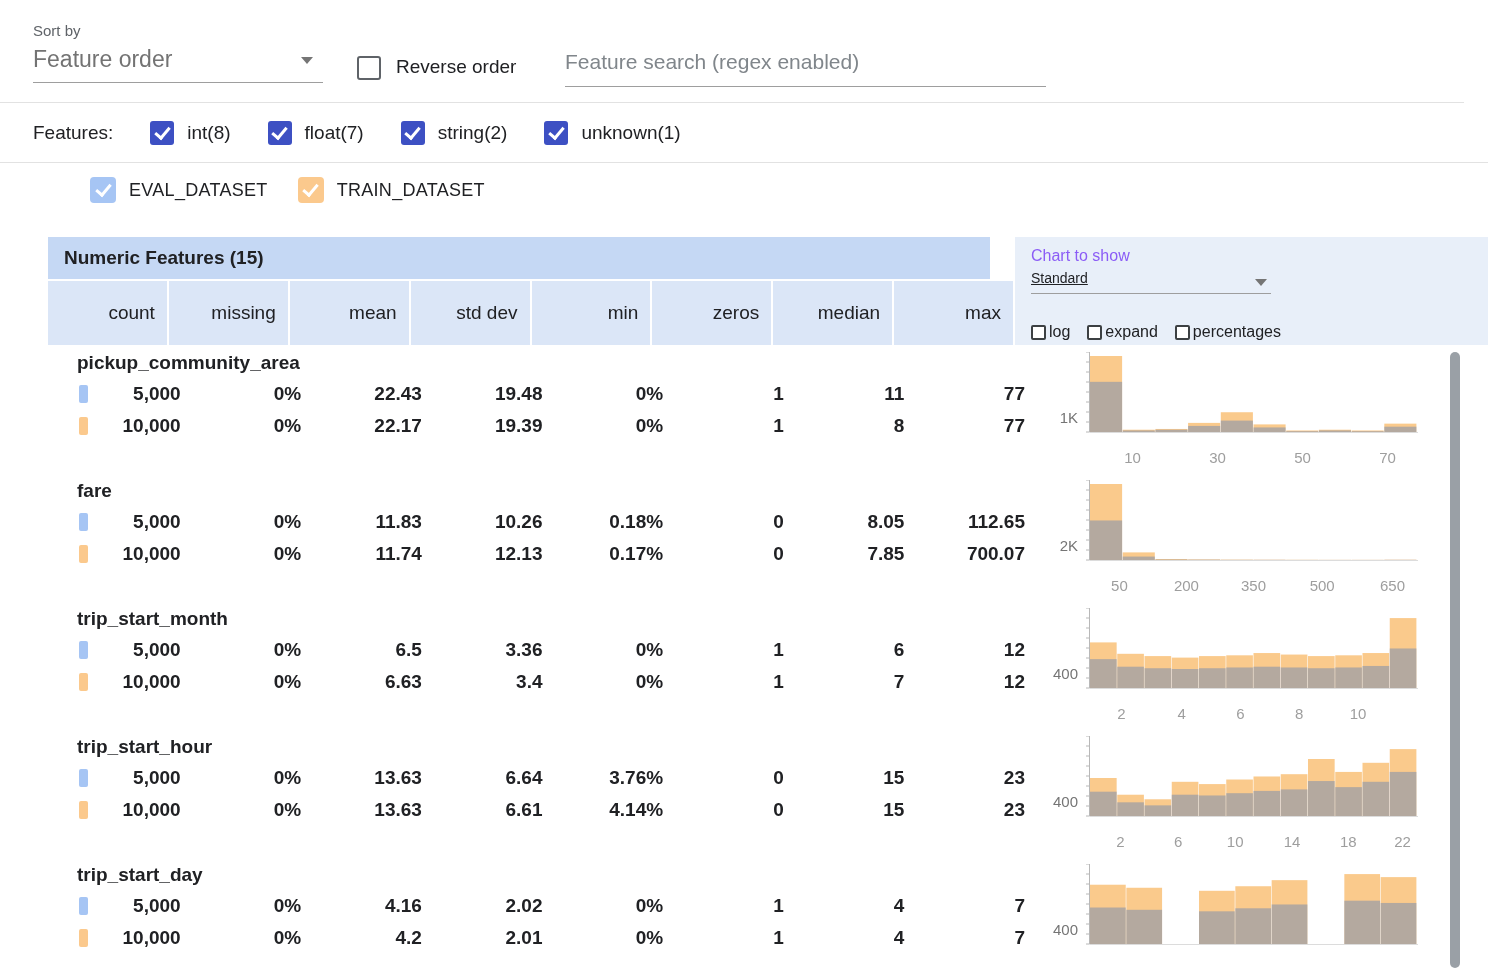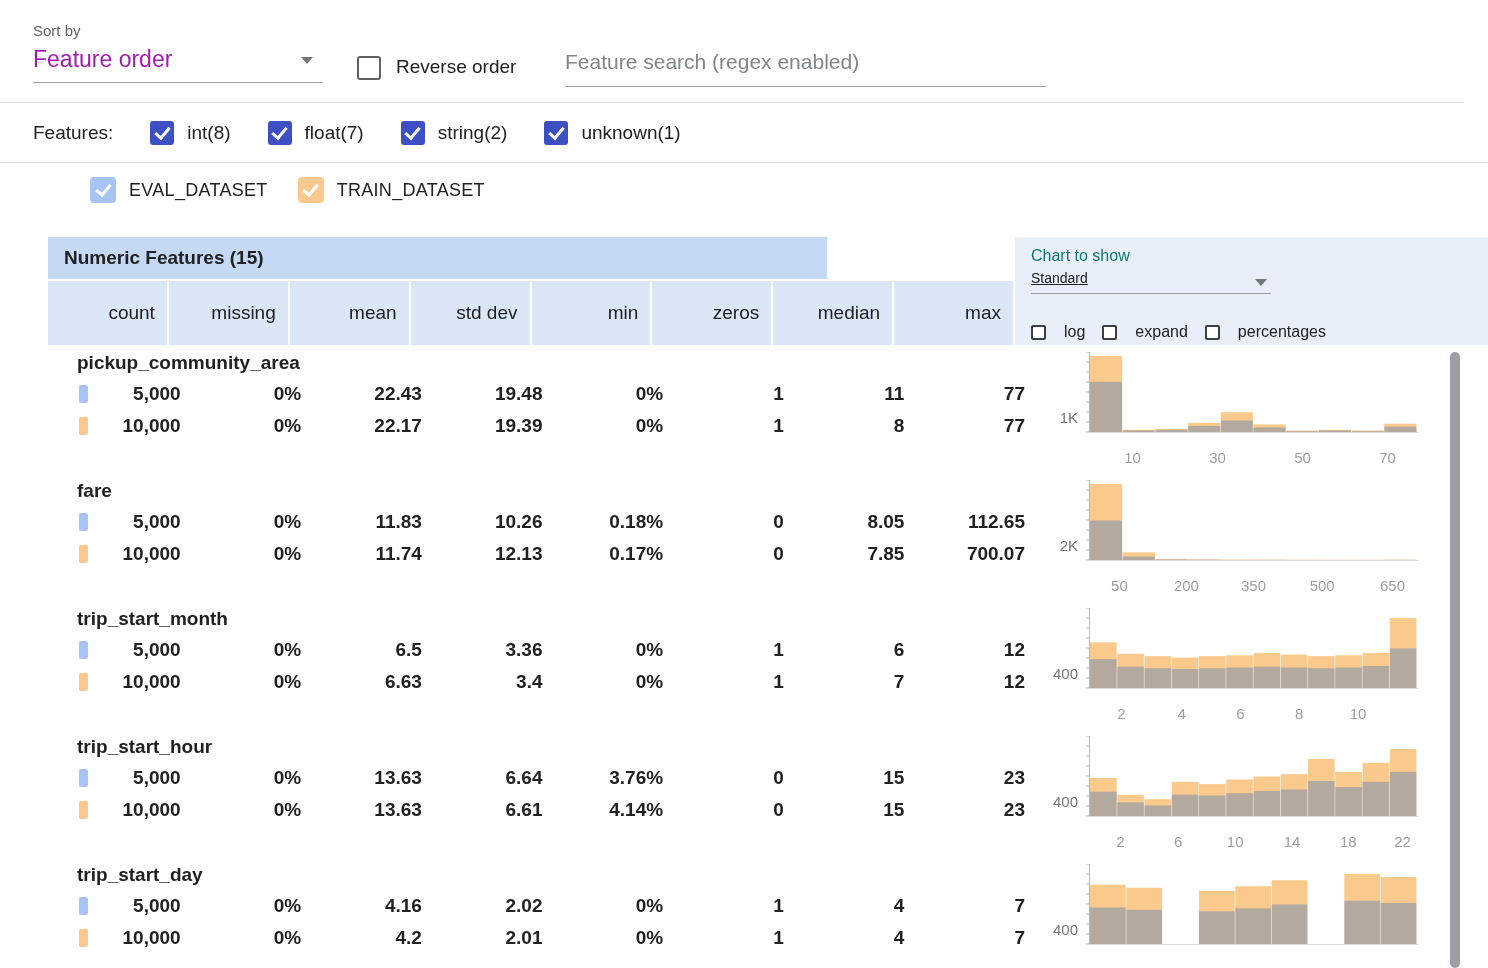--- a/index.html
+++ b/index.html
@@ -5,51 +5,51 @@
   * { box-sizing: border-box; margin: 0; padding: 0; }
   body {
     width: 1488px; height: 968px; position: relative; overflow: hidden;
     font-family: "Liberation Sans", sans-serif; color: #202124; background: #fff;
   }
 
   
   .toolbar { position: absolute; top: 0; left: 0; width: 1464px; height: 103px; border-bottom: 1px solid #e2e2e2; background: #fff; }
   .sort-wrap { position: absolute; left: 33px; top: 22px; width: 290px; }
   .sort-label { font-size: 15px; color: #5f6368; }
-  .sort-select { position: relative; font-size: 23px; color: #a21caf; border-bottom: 1px solid #9e9e9e; padding: 7px 24px 9px 0; cursor: pointer; }
+  .sort-select { position: relative; font-size: 23px; color: #737373; border-bottom: 1px solid #9e9e9e; padding: 7px 24px 9px 0; cursor: pointer; }
   .tri { width: 0; height: 0; border-left: 6px solid transparent; border-right: 6px solid transparent; border-top: 7px solid #757575; }
   .sort-select .tri { position: absolute; right: 10px; top: 18px; }
   .reverse { position: absolute; left: 357px; top: 56px; display: flex; align-items: flex-start; gap: 15px; font-size: 19px; cursor: pointer; }
   .box-empty { width: 24px; height: 24px; border: 2px solid #5f6368; border-radius: 3px; background: #fff; flex: 0 0 auto; }
   .search-wrap { position: absolute; left: 565px; top: 48px; width: 481px; }
   .search-wrap input { width: 100%; border: none; border-bottom: 1px solid #9e9e9e; outline: none; font-size: 21px; padding: 2px 0 12px; font-family: "Liberation Sans", sans-serif; color: #202124; background: transparent; }
   .search-wrap input::placeholder { color: #80868b; }
 
   
   .features-row { position: absolute; top: 104px; left: 0; width: 1488px; height: 59px; border-bottom: 1px solid #e2e2e2; display: flex; align-items: center; padding-left: 33px; gap: 37px; font-size: 19px; background: #fff; }
   .cb-group { display: flex; align-items: center; gap: 13px; cursor: pointer; }
   .cb { width: 24px; height: 24px; border-radius: 3px; display: flex; align-items: center; justify-content: center; flex: 0 0 auto; }
   .cb.checked::after { content: ""; width: 6px; height: 12px; border: solid #fff; border-width: 0 3px 3px 0; transform: rotate(40deg); margin-top: -3px; }
   .cb-large { width: 26px; height: 26px; border-radius: 4px; }
 
   
   .datasets-row { position: absolute; top: 164px; left: 90px; height: 52px; display: flex; align-items: center; gap: 30px; font-size: 18px; letter-spacing: 0.3px; }
 
   
-  .table-band { position: absolute; left: 48px; top: 237px; width: 779px; height: 42px; background: #c5d8f4; display: flex; align-items: center; padding-left: 16px; font-size: 19px; font-weight: bold; }
+  .table-band { position: absolute; left: 48px; top: 237px; width: 942px; height: 42px; background: #c5d8f4; display: flex; align-items: center; padding-left: 16px; font-size: 19px; font-weight: bold; }
   .col-headers { position: absolute; left: 48px; top: 281px; width: 965px; height: 64px; display: grid; grid-template-columns: repeat(8, 1fr); gap: 2px; }
   .col-headers > div { background: #dbe6f7; display: flex; align-items: center; justify-content: flex-end; padding-right: 12px; font-size: 19px; color: #202124; }
 
   
   .chart-panel { position: absolute; left: 1015px; top: 237px; width: 473px; height: 108px; background: #e8eff9; padding: 10px 0 0 16px; }
-  .cp-label { font-size: 16px; color: #0f766e; }
+  .cp-label { font-size: 16px; color: #8b5cf6; }
   .cp-select { position: relative; width: 240px; font-size: 14px; border-bottom: 1px solid #9e9e9e; padding: 5px 24px 7px 0; cursor: pointer; text-decoration: underline; }
   .cp-select .tri { position: absolute; right: 4px; top: 14px; }
   .cp-options { position: absolute; left: 16px; bottom: 4px; display: flex; align-items: center; gap: 17px; font-size: 16px; }
-  .cp-opt { display: flex; align-items: center; gap: 18px; cursor: pointer; }
+  .cp-opt { display: flex; align-items: center; gap: 3px; cursor: pointer; }
   .sq { width: 15px; height: 15px; border: 2px solid #3c4043; border-radius: 2px; background: #fff; flex: 0 0 auto; }
 
   
   .feature-list { position: absolute; left: 52px; top: 348px; width: 965px; height: 620px; margin-left: 20px; }
   .feature-block { position: absolute; left: 0; width: 965px; }
   .feature-name { height: 30px; display: flex; align-items: center; font-size: 19px; font-weight: bold; padding-left: 5px; }
   .data-row { position: relative; display: grid; grid-template-columns: repeat(8, 1fr); height: 32px; }
   .cell { display: flex; align-items: center; justify-content: flex-end; padding-right: 12px; font-size: 19px; font-weight: bold; }
   .chip { position: absolute; left: 7px; top: 7px; width: 9px; height: 18px; border-radius: 2px; }
 

